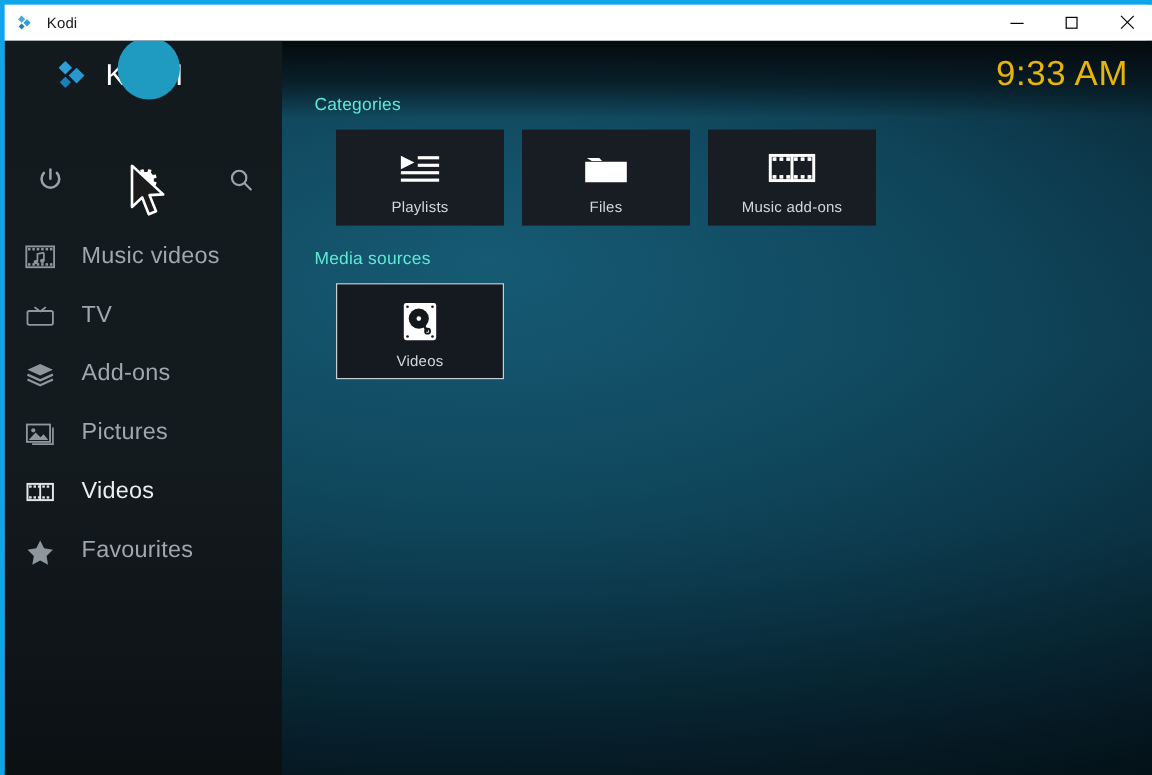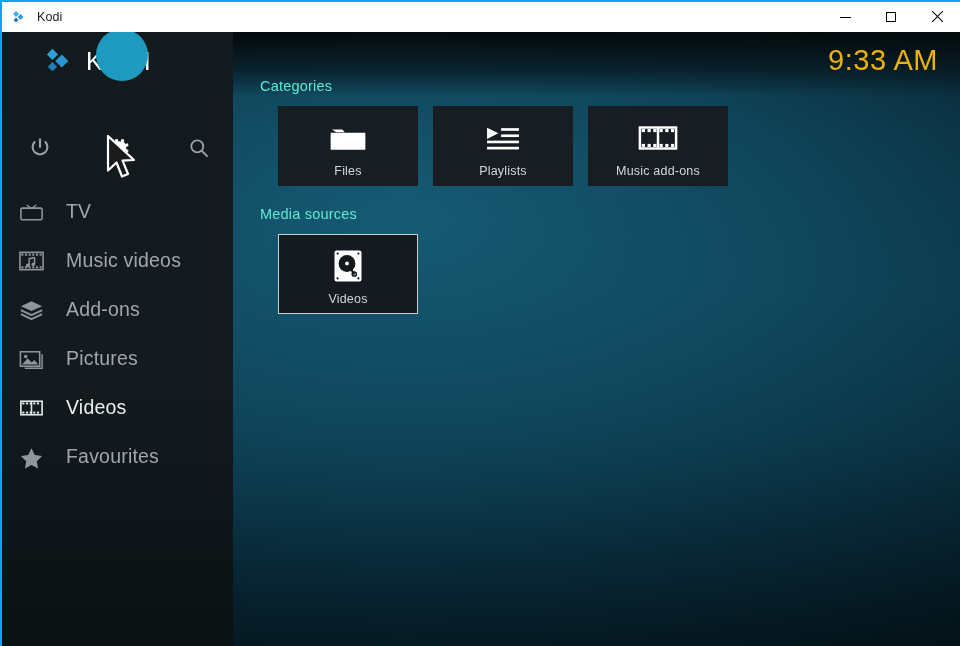--- a/index.html
+++ b/index.html
@@ -9,21 +9,21 @@
     height: 646px;
     overflow: hidden;
     font-family: "Liberation Sans", sans-serif;
     background: #ffffff;
   }
 
   #app {
     position: relative;
     width: 960px;
     height: 646px;
-    border: 2px solid #0ea5e9;
+    border: 4px solid #0ea5e9;
     background: #ffffff;
     text-decoration: underline;
   }
 
   
   .titlebar {
     position: absolute;
     top: 0; left: 0;
     width: 958px;
     height: 30px;
@@ -288,30 +288,20 @@
         </div>
         <div class="qb-item qb-search">
           <svg width="24" height="24" viewBox="0 0 24 24">
             <circle cx="10.3" cy="10.3" r="6" stroke="#9aa3a8" stroke-width="1.8" fill="none"></circle>
             <path d="M14.8 14.8 L20 20" stroke="#9aa3a8" stroke-width="1.8" stroke-linecap="round"></path>
           </svg>
         </div>
       </div>
 
       <div class="menu">
-
-        <div class="menu-item">
-          <span class="mi-icon">
-            <svg width="27" height="24" viewBox="0 0 28 24">
-              <path d="M9.5 5 L14 8.4 L18.5 5" stroke="#8d979c" stroke-width="1.4" fill="none" stroke-linecap="round"></path>
-              <rect x="3" y="8" width="22" height="12" rx="1.5" stroke="#8d979c" stroke-width="1.6" fill="none"></rect>
-            </svg>
-          </span>
-          <span class="mi-label">TV</span>
-        </div>
 
         <div class="menu-item">
           <span class="mi-icon">
             <svg width="27" height="24" viewBox="0 0 28 24">
               <rect x="2" y="3" width="24" height="18" stroke="#8d979c" stroke-width="1.6" fill="none"></rect>
               <g fill="#8d979c">
                 <rect x="3.4" y="4.3" width="2.2" height="2.2"></rect>
                   <rect x="7.2" y="4.3" width="2.2" height="2.2"></rect>
                 <rect x="11" y="4.3" width="2.2" height="2.2"></rect>
                   <rect x="14.8" y="4.3" width="2.2" height="2.2"></rect>
@@ -326,20 +316,30 @@
               </g>
               <path d="M17.2 8.4 L17.2 15.4" stroke="#8d979c" stroke-width="1.5" fill="none"></path>
               <path d="M17.2 8.4 L11.6 9.6 L11.6 16.4" stroke="#8d979c" stroke-width="1.5" fill="none"></path>
               <circle cx="10.2" cy="16.6" r="1.9" fill="#8d979c"></circle>
               <circle cx="15.8" cy="15.5" r="1.9" fill="#8d979c"></circle>
             </svg>
           </span>
           <span class="mi-label">Music videos</span>
         </div>
 
+        <div class="menu-item">
+          <span class="mi-icon">
+            <svg width="27" height="24" viewBox="0 0 28 24">
+              <path d="M9.5 5 L14 8.4 L18.5 5" stroke="#8d979c" stroke-width="1.4" fill="none" stroke-linecap="round"></path>
+              <rect x="3" y="8" width="22" height="12" rx="1.5" stroke="#8d979c" stroke-width="1.6" fill="none"></rect>
+            </svg>
+          </span>
+          <span class="mi-label">TV</span>
+        </div>
+
 
         <div class="menu-item">
           <span class="mi-icon">
             <svg width="27" height="24" viewBox="0 0 28 24">
               <path d="M14 3 L25 8 L14 13 L3 8 Z" fill="#8d979c"></path>
               <path d="M3 12.2 L14 17.2 L25 12.2" stroke="#8d979c" stroke-width="2" fill="none" stroke-linejoin="round"></path>
               <path d="M3 16.4 L14 21.4 L25 16.4" stroke="#8d979c" stroke-width="2" fill="none" stroke-linejoin="round"></path>
             </svg>
           </span>
           <span class="mi-label">Add-ons</span>
@@ -395,41 +395,41 @@
     <div class="content">
       <div class="clock">9:33 AM</div>
       <div class="section-label sec-categories">Categories</div>
       <div class="section-label sec-media">Media sources</div>
     </div>
 
     <div class="tilerow row-categories">
 
       <div class="tile">
         <span class="tile-icon">
-          <svg width="40" height="30" viewBox="0 0 42 32">
-            <path d="M4 7 h11 l2.6 2.8 h-9.2 z" fill="#ffffff"></path>
-            <path d="M2.5 10.4 h37 v18.2 h-37 z" fill="#ffffff"></path>
-          </svg>
-        </span>
-        <span class="tile-label">Files</span>
-      </div>
-
-      <div class="tile">
-        <span class="tile-icon">
           <svg width="38" height="30" viewBox="0 0 40 32">
             <polygon points="3,5 15,11 3,17" fill="#ffffff"></polygon>
             <g fill="#ffffff">
               <rect x="18" y="5.5" width="19" height="2.8"></rect>
               <rect x="18" y="12.2" width="19" height="2.8"></rect>
               <rect x="3" y="18.8" width="34" height="2.8"></rect>
               <rect x="3" y="25.4" width="34" height="2.8"></rect>
             </g>
           </svg>
         </span>
         <span class="tile-label">Playlists</span>
+      </div>
+
+      <div class="tile">
+        <span class="tile-icon">
+          <svg width="40" height="30" viewBox="0 0 42 32">
+            <path d="M4 7 h11 l2.6 2.8 h-9.2 z" fill="#ffffff"></path>
+            <path d="M2.5 10.4 h37 v18.2 h-37 z" fill="#ffffff"></path>
+          </svg>
+        </span>
+        <span class="tile-label">Files</span>
       </div>
 
       <div class="tile">
         <span class="tile-icon">
           <svg width="40" height="30" viewBox="0 0 42 30">
             <rect x="2" y="4" width="38" height="22" stroke="#ffffff" stroke-width="2.6" fill="none"></rect>
             <g fill="#ffffff">
               <rect x="4" y="5.6" width="3.4" height="3.2"></rect>
                 <rect x="10" y="5.6" width="3.4" height="3.2"></rect>
               <rect x="16" y="5.6" width="3.4" height="3.2"></rect>

